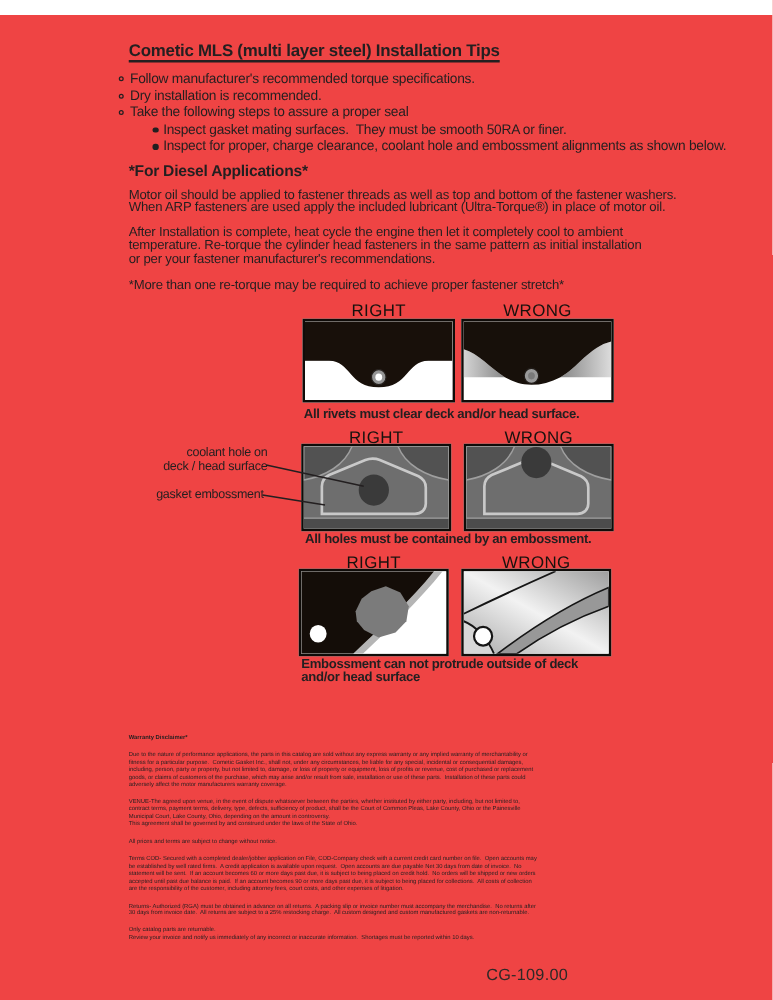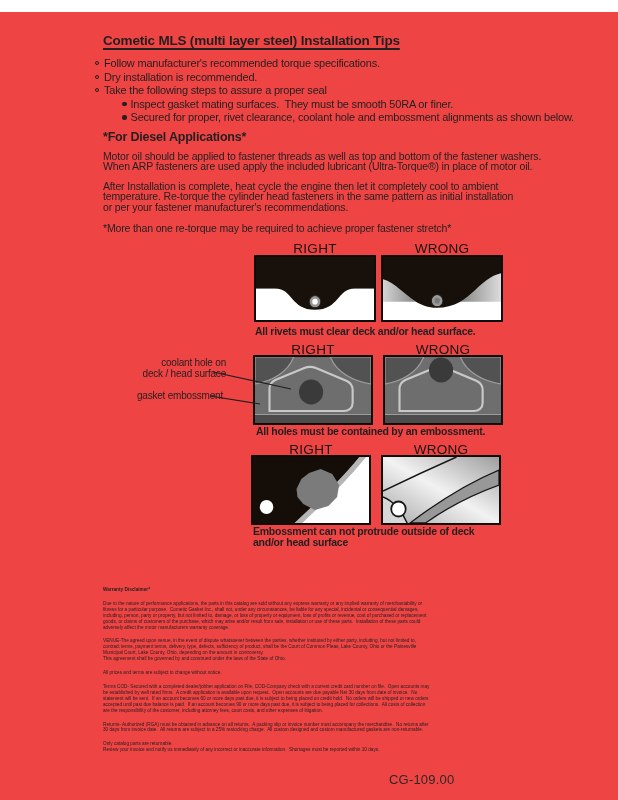--- a/index.html
+++ b/index.html
@@ -20,21 +20,21 @@
 
   
   .block-diesel { position:absolute; left:103px; top:118px; width:480px; }
   .diesel-heading { font-size:12.5px; font-weight:bold; letter-spacing:-0.2px; }
   .para { margin-top:7px; font-size:10.5px; line-height:10.4px; letter-spacing:-0.15px; }
   .para + .para { margin-top:9px; }
   .line { white-space:pre; }
   .note { margin-top:10px; font-size:10.5px; letter-spacing:-0.15px; white-space:pre; }
 
   
-  .diagram-row { position:absolute; left:16px; top:0; width:508px; height:110px; }
+  .diagram-row { position:absolute; left:4px; top:0; width:508px; height:110px; }
   .rw-label { position:absolute; width:122px; text-align:center; font-size:13.5px; letter-spacing:0.3px; color:#17120e; }
   .panel { position:absolute; border:2.5px solid #0f0c09; background:#fff; }
   .panel svg { display:block; width:100%; height:100%; }
   .caption { position:absolute; font-size:10.5px; font-weight:bold; letter-spacing:-0.25px; line-height:11px; }
   .caption .line { white-space:pre; }
   .annot { position:absolute; text-align:right; font-size:10px; line-height:10.5px; letter-spacing:-0.2px; }
   #pointer-lines { position:absolute; left:0; top:0; width:618px; height:800px; pointer-events:none; }
 
   
   .block-fineprint { position:absolute; left:103px; top:575px; width:420px; font-size:4.7px; line-height:5.9px; color:#231f20; }
@@ -62,21 +62,21 @@
       <div class="bullet-row">
         <span class="marker-o"></span>
         <span class="bullet-text">Take the following steps to assure a proper seal</span>
       </div>
       <div class="bullet-row sub">
         <span class="marker-f"></span>
         <span class="bullet-text">Inspect gasket mating surfaces.  They must be smooth 50RA or finer.</span>
       </div>
       <div class="bullet-row sub">
         <span class="marker-f"></span>
-        <span class="bullet-text">Secured for proper, rivet clearance, coolant hole and embossment alignments as shown below.</span>
+        <span class="bullet-text">Inspect for proper, charge clearance, coolant hole and embossment alignments as shown below.</span>
       </div>
     </div>
   </div>
 
   <div class="block-diesel">
     <div class="diesel-heading">*For Diesel Applications*</div>
     <div class="para">
         <div class="line">Motor oil should be applied to fastener threads as well as top and bottom of the fastener washers.</div>
         <div class="line">When ARP fasteners are used apply the included lubricant (Ultra-Torque®) in place of motor oil.</div>
       </div>

